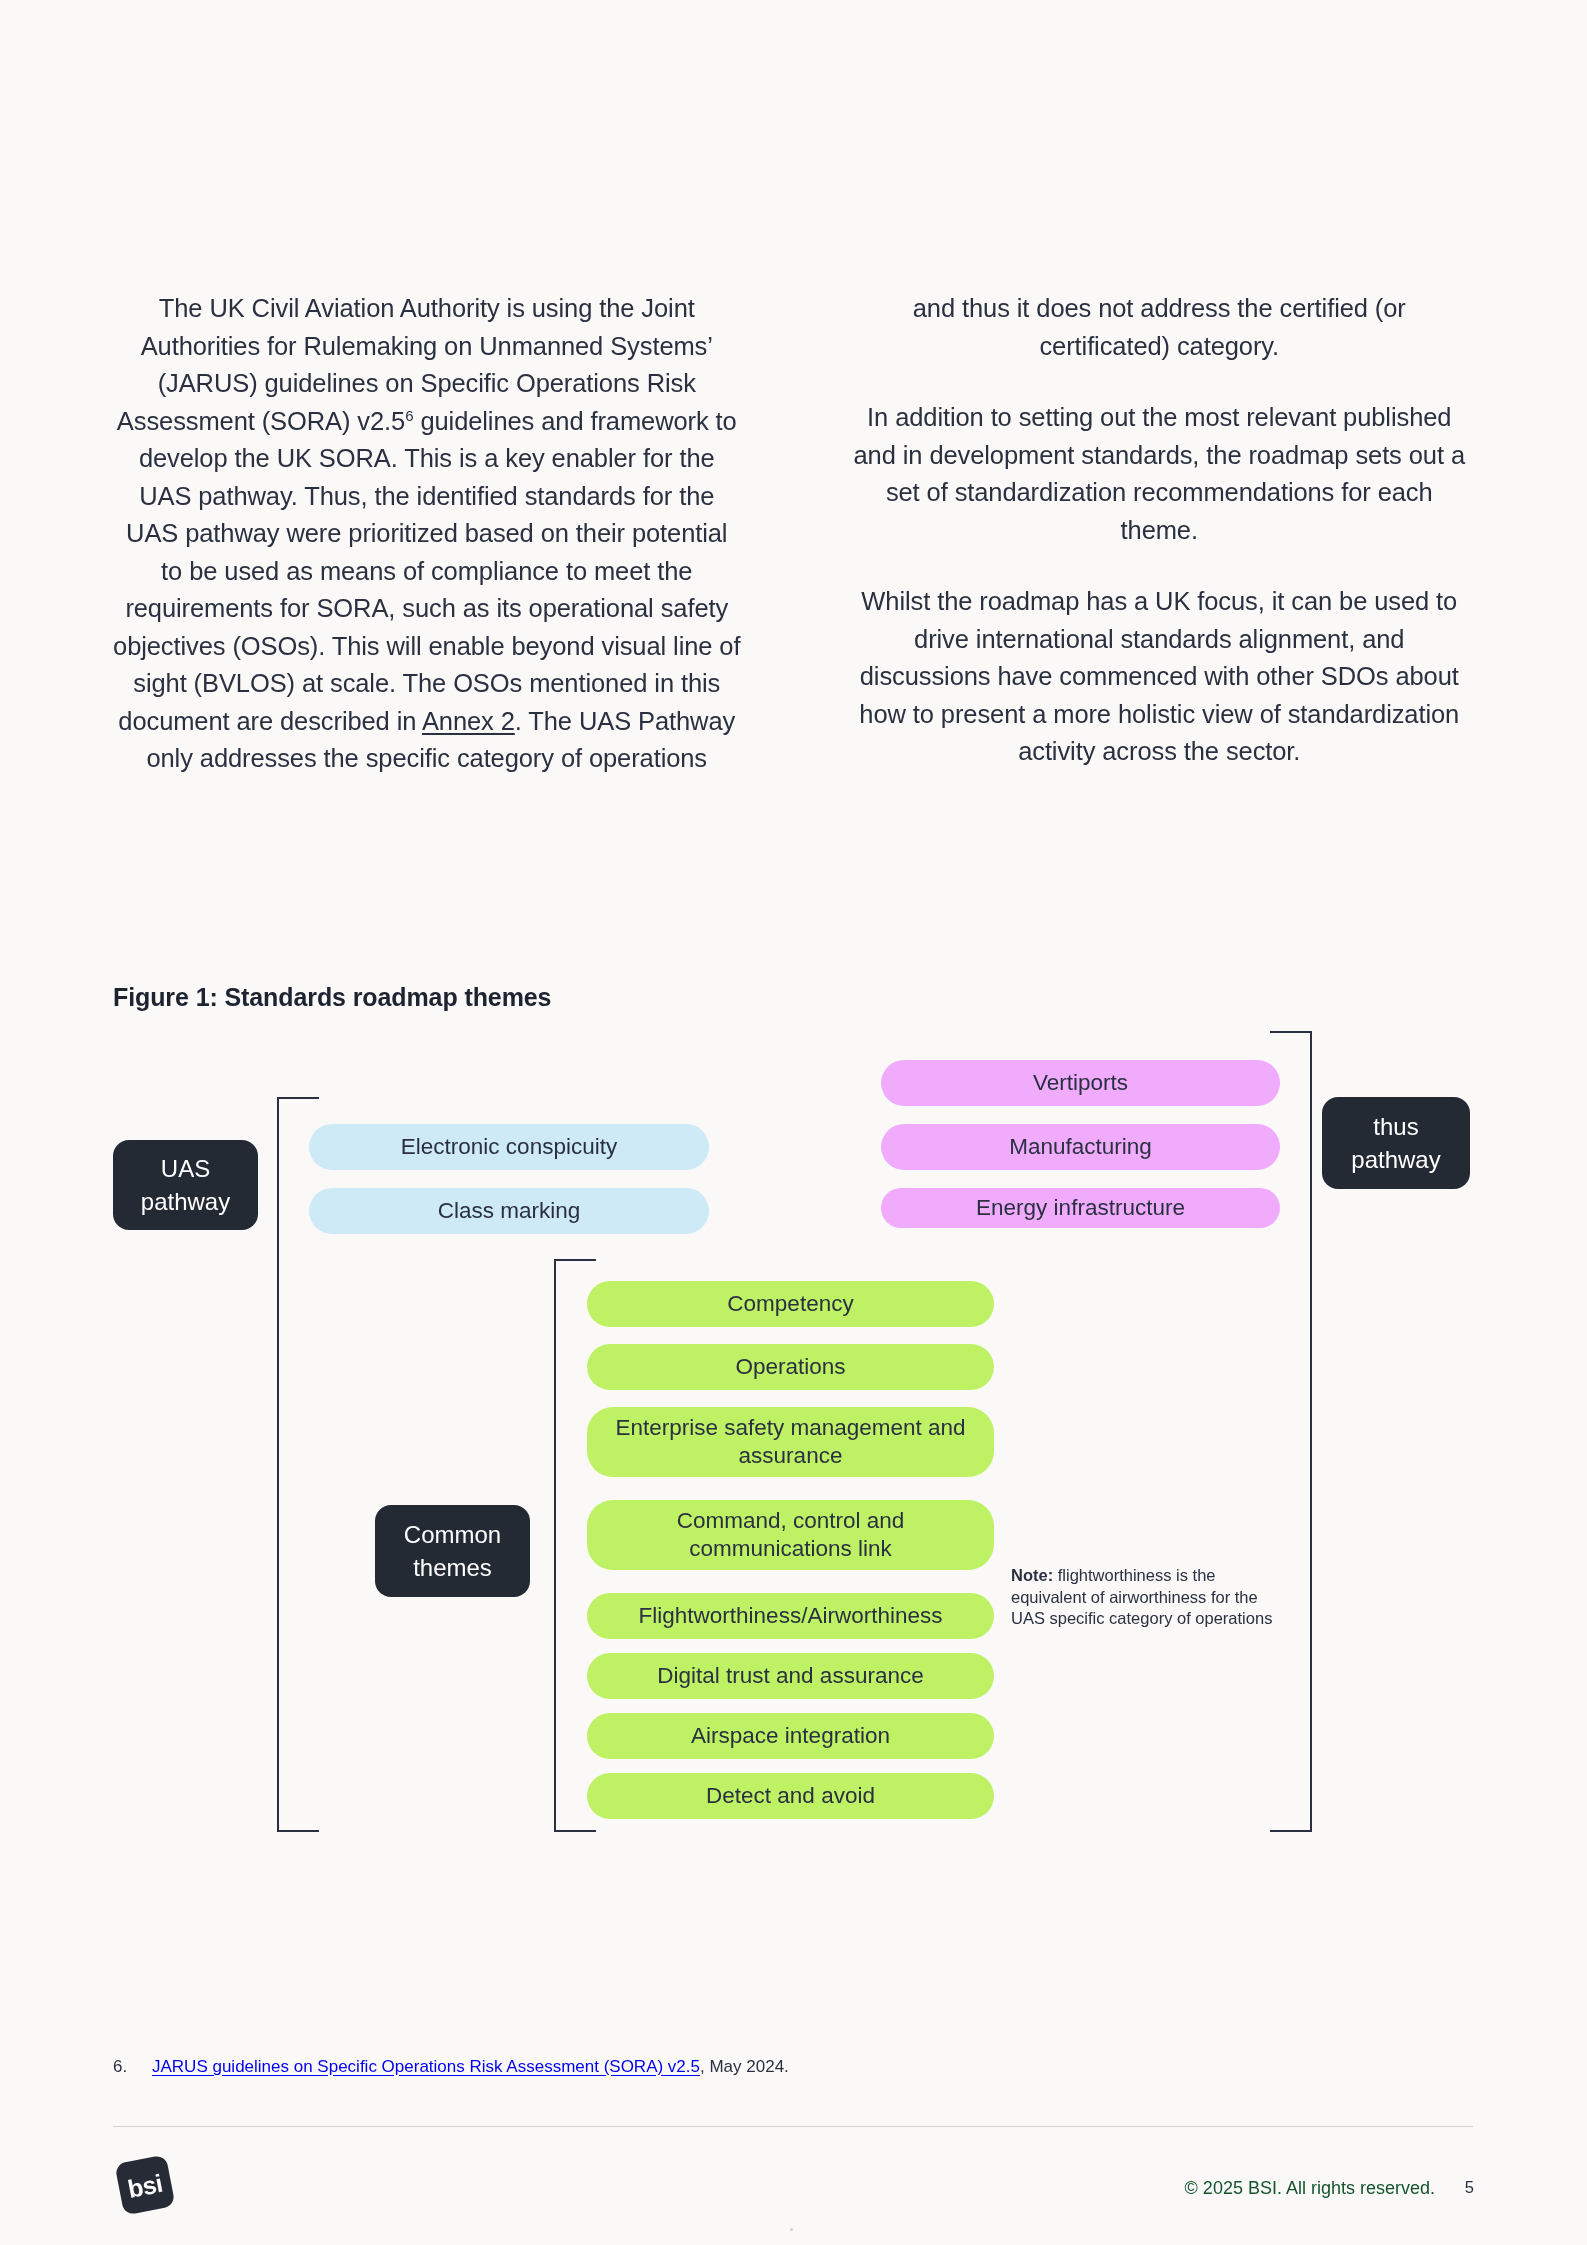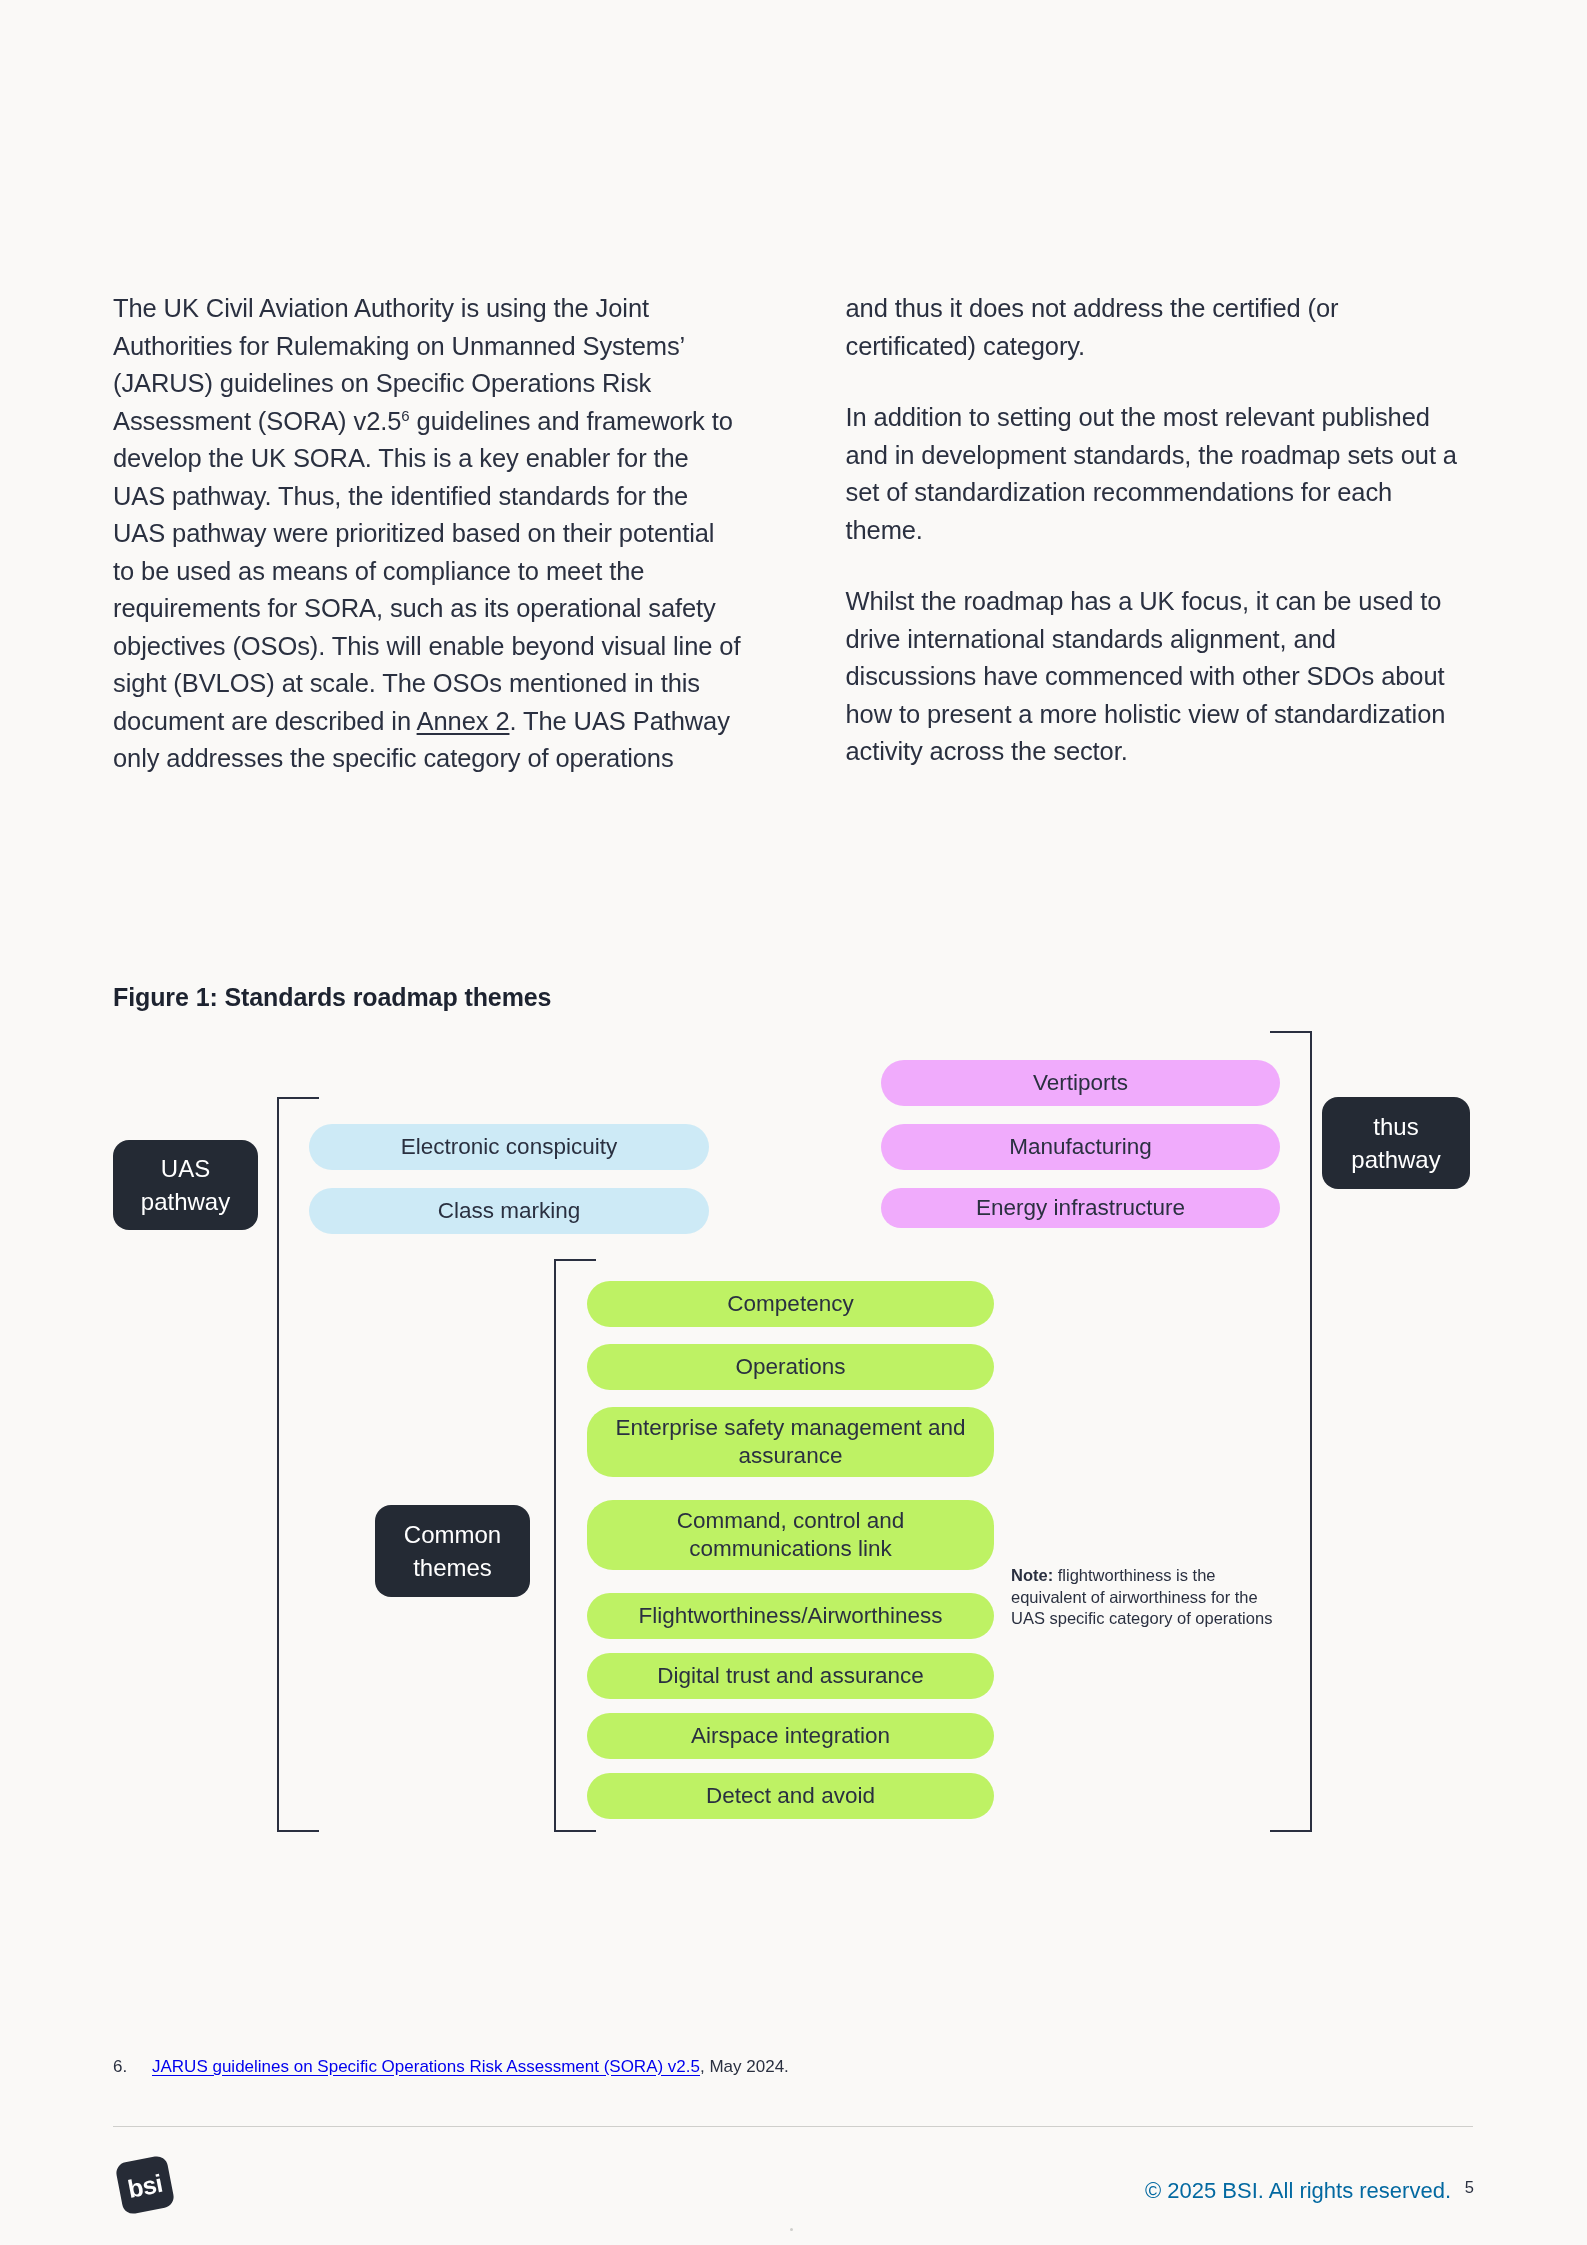--- a/index.html
+++ b/index.html
@@ -11,21 +11,21 @@
     position:relative;
     overflow:hidden;
   }
   .page{position:absolute;inset:0;}
 
   
   .cols{
     position:absolute;left:113px;top:290px;width:1360px;
     display:flex;gap:105px;
   }
-  .col{width:640px;}
+  .col{width:640px;text-align:center;}
   .col p{
     margin:0 0 34px 0;
     font-size:25.5px;
     line-height:37.5px;
     color:#2a3040;
     letter-spacing:-.1px;
   }
   .col p:last-child{margin-bottom:0;}
   sup{font-size:15px;vertical-align:super;line-height:0;}
   a.ilink{color:#2a3040;text-decoration:underline;text-underline-offset:3px;}
@@ -102,22 +102,22 @@
   }
   .logo .word{
     position:absolute;left:0;top:0;width:62px;height:62px;
     display:flex;align-items:center;justify-content:center;
     color:#ffffff;font-size:25px;font-weight:bold;
     transform:rotate(-11deg);letter-spacing:-.5px;
     padding-left:2px;box-sizing:border-box;
   }
 
   .copyright{
-    position:absolute;right:136px;top:2178px;
-    font-size:22px;color:#0369a1;
+    position:absolute;right:152px;top:2178px;
+    font-size:18px;color:#14532d;
   }
   .pagenum{
     position:absolute;right:113px;top:2178px;
     font-size:16.5px;color:#2a3040;
   }
   .dot{
     position:absolute;left:790px;top:2228px;width:3px;height:3px;
     background:#cfcfcc;border-radius:50%;
   }
 </style>

